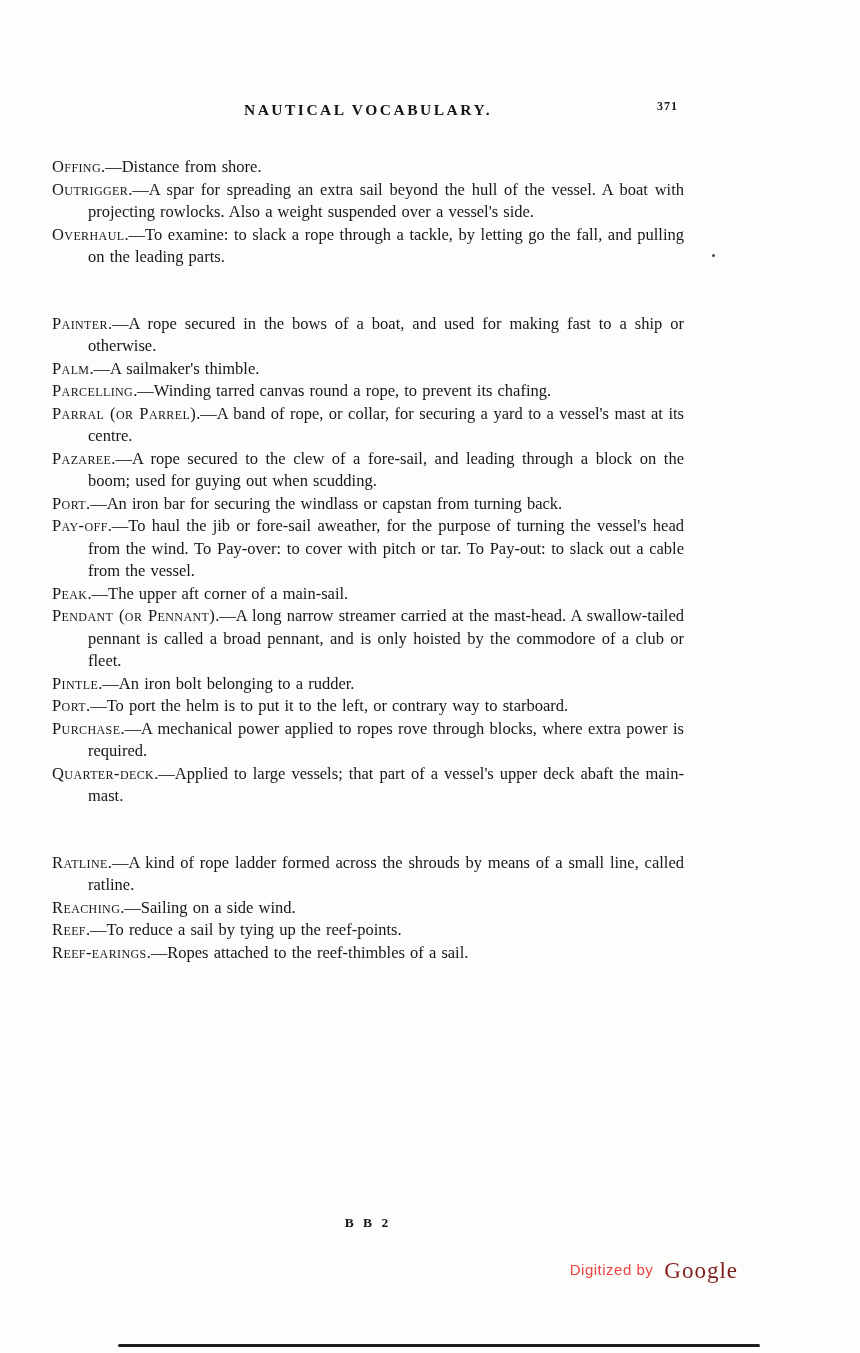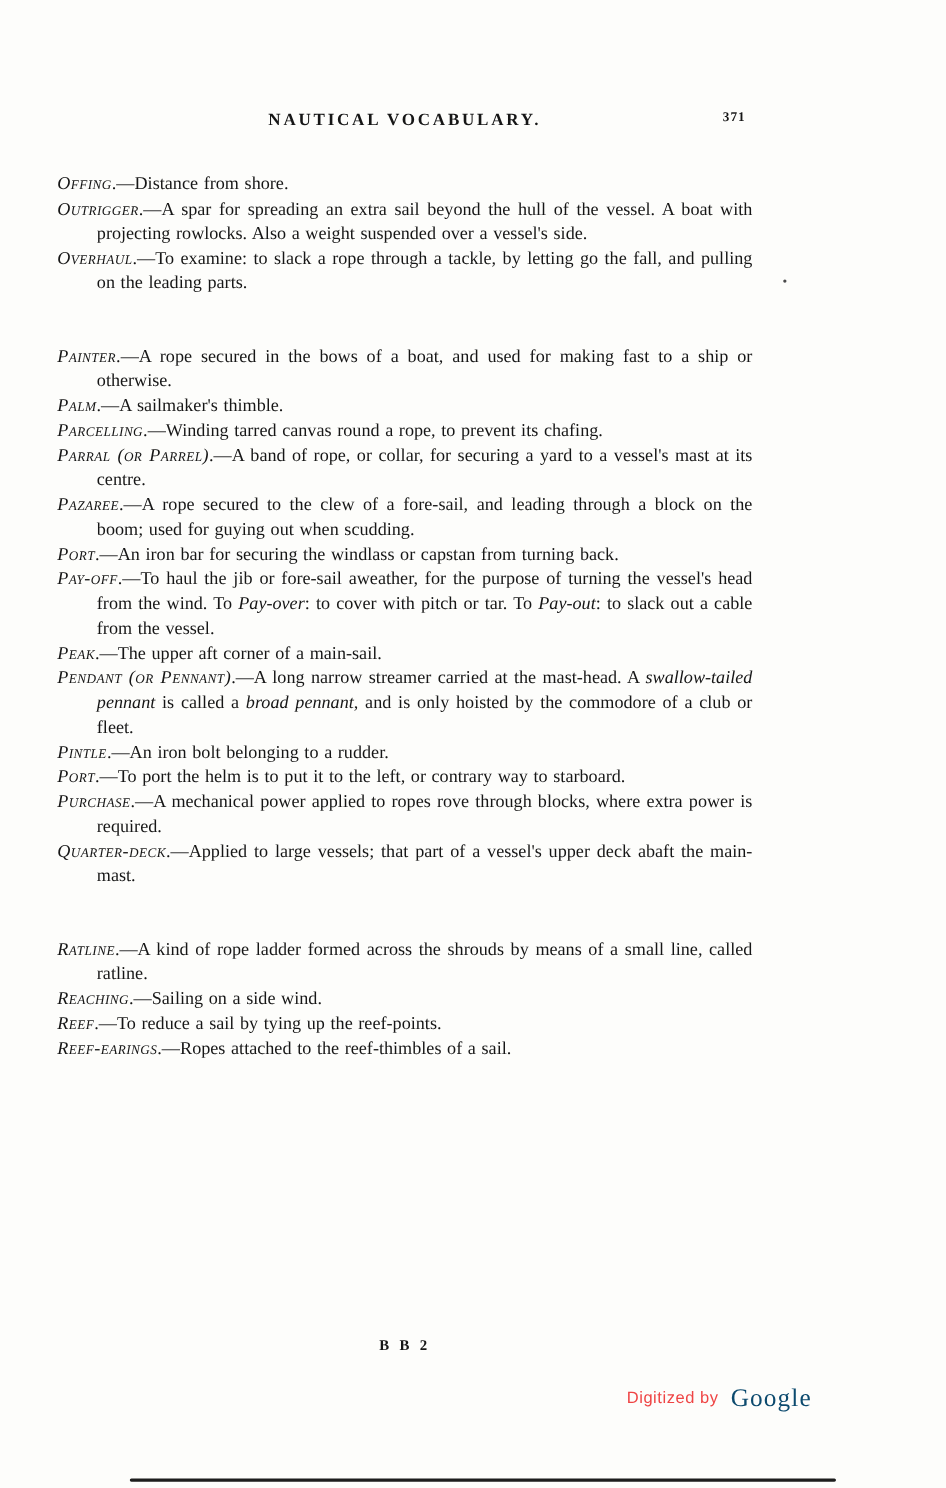--- a/index.html
+++ b/index.html
@@ -53,24 +53,22 @@
     padding-left: 36px;
     text-indent: -36px;
     word-spacing: 1px;
   }
   .entry.gap-before {
     margin-top: 44px;
   }
   .term {
     font-variant: small-caps;
     letter-spacing: 0.4px;
-    font-style: italic;
   }
   .it {
-    font-style: italic;
   }
   .footer-signature {
     position: absolute;
     left: 52px;
     top: 1215px;
     width: 632px;
     text-align: center;
     font-size: 13.5px;
     letter-spacing: 3px;
     font-weight: bold;
@@ -85,21 +83,21 @@
   .watermark .prefix {
     font-family: "Liberation Sans", sans-serif;
     font-size: 15px;
     color: #ef4444;
     letter-spacing: 0.5px;
     vertical-align: 3px;
   }
   .watermark .brand {
     font-family: "Liberation Serif", serif;
     font-size: 23px;
-    color: #0c4a6e;
+    color: #7f1d1d;
     letter-spacing: 1px;
     margin-left: 7px;
   }
   .scan-line {
     position: absolute;
     left: 118px;
     top: 1344px;
     width: 642px;
     height: 3px;
     background: #1d1d1d;

